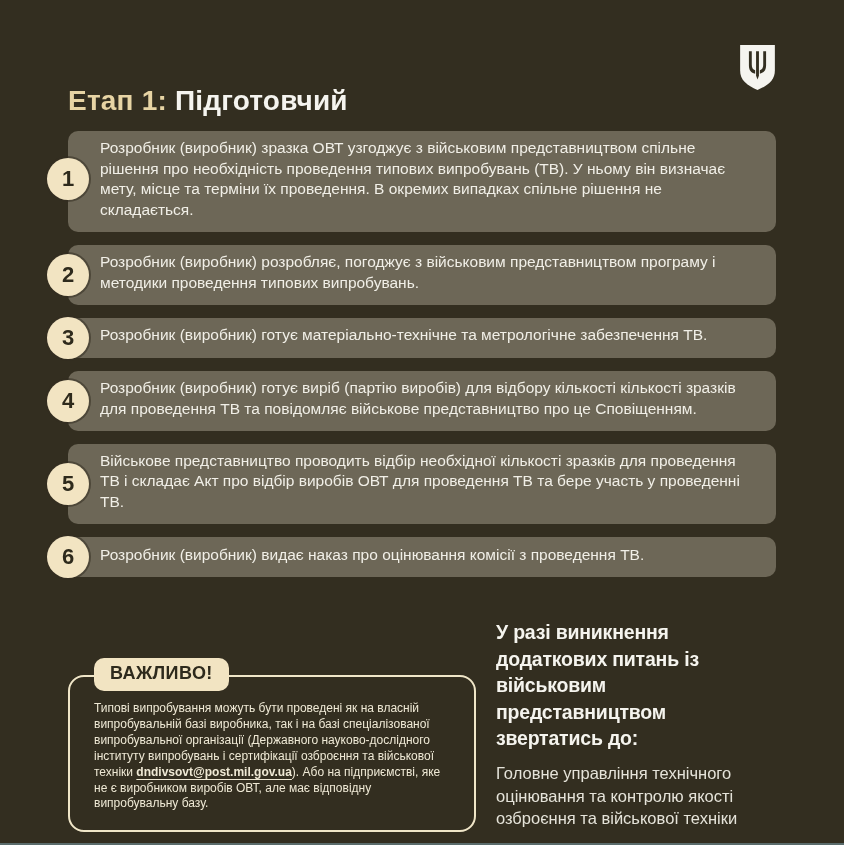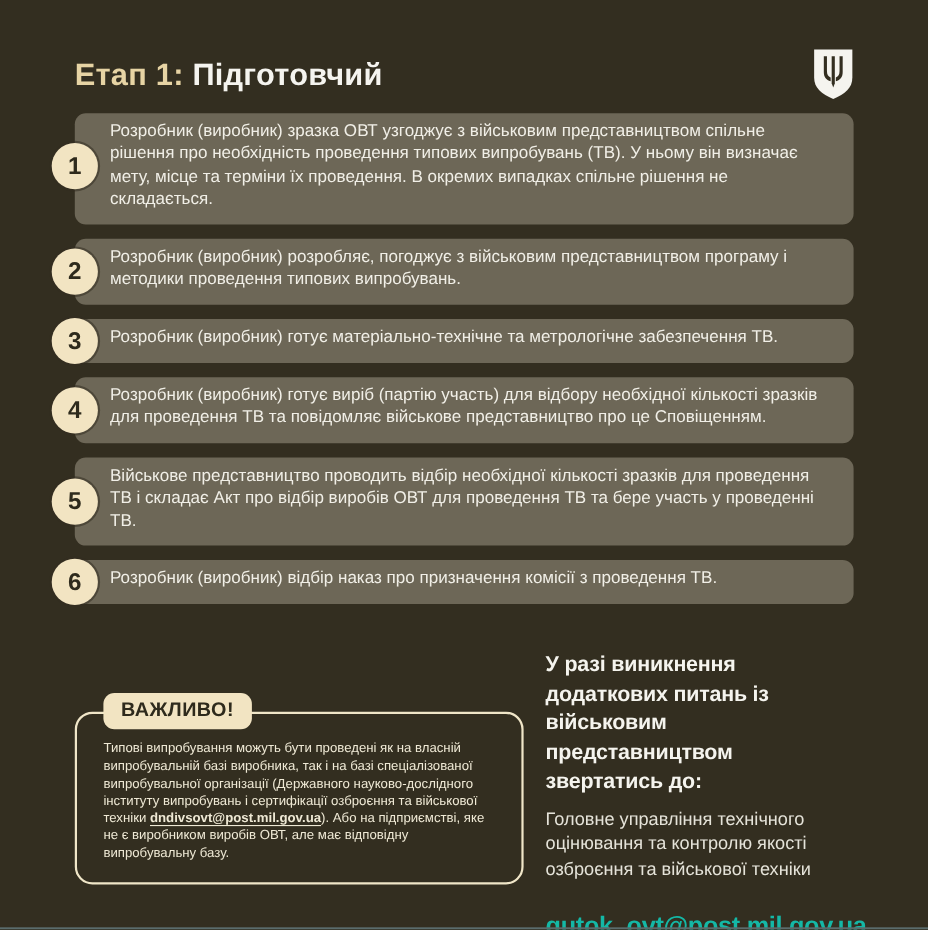--- a/index.html
+++ b/index.html
@@ -24,20 +24,21 @@
     display:flex;
     justify-content:space-between;
     align-items:flex-start;
   }
   .page-title{
     font-size:28px;
     font-weight:bold;
     letter-spacing:.2px;
     line-height:1.3;
     padding-top:6px;
+    margin-top:33px;
   }
   .title-prefix{color:#e7d4a4;}
   .title-main{color:#f5f4ef;}
   .shield{width:37px;height:47px;display:block;}
   
   .steps{
     display:flex;
     flex-direction:column;
     gap:13px;
     margin-top:12px;
@@ -182,31 +183,31 @@
         <div class="step-box">Розробник (виробник) розробляє, погоджує з військовим представництвом програму і методики проведення типових випробувань.</div>
       </div>
 
       <div class="step-row">
         <div class="step-num">3</div>
         <div class="step-box">Розробник (виробник) готує матеріально-технічне та метрологічне забезпечення ТВ.</div>
       </div>
 
       <div class="step-row">
         <div class="step-num">4</div>
-        <div class="step-box">Розробник (виробник) готує виріб (партію участь) для відбору необхідної кількості зразків для проведення ТВ та повідомляє військове представництво про це Сповіщенням.</div>
+        <div class="step-box">Розробник (виробник) готує виріб (партію виробів) для відбору кількості кількості зразків для проведення ТВ та повідомляє військове представництво про це Сповіщенням.</div>
       </div>
 
       <div class="step-row">
         <div class="step-num">5</div>
         <div class="step-box">Військове представництво проводить відбір необхідної кількості зразків для проведення ТВ і складає Акт про відбір виробів ОВТ для проведення ТВ та бере участь у проведенні ТВ.</div>
       </div>
 
       <div class="step-row">
         <div class="step-num">6</div>
-        <div class="step-box">Розробник (виробник) відбір наказ про призначення комісії з проведення ТВ.</div>
+        <div class="step-box">Розробник (виробник) видає наказ про оцінювання комісії з проведення ТВ.</div>
       </div>
     </div>
 
     <div class="bottom">
 
       <div class="important-box">
         <div class="important-label">ВАЖЛИВО!</div>
         <div class="important-text">
           <span>Типові випробування можуть бути проведені як на власній випробувальній базі виробника, так і на базі спеціалізованої випробувальної організації (Державного науково-дослідного інституту випробувань і сертифікації озброєння та військової техніки </span><a href="#">dndivsovt@post.mil.gov.ua</a><span>). Або на підприємстві, яке не є виробником виробів ОВТ, але має відповідну випробувальну базу.</span>
         </div>

